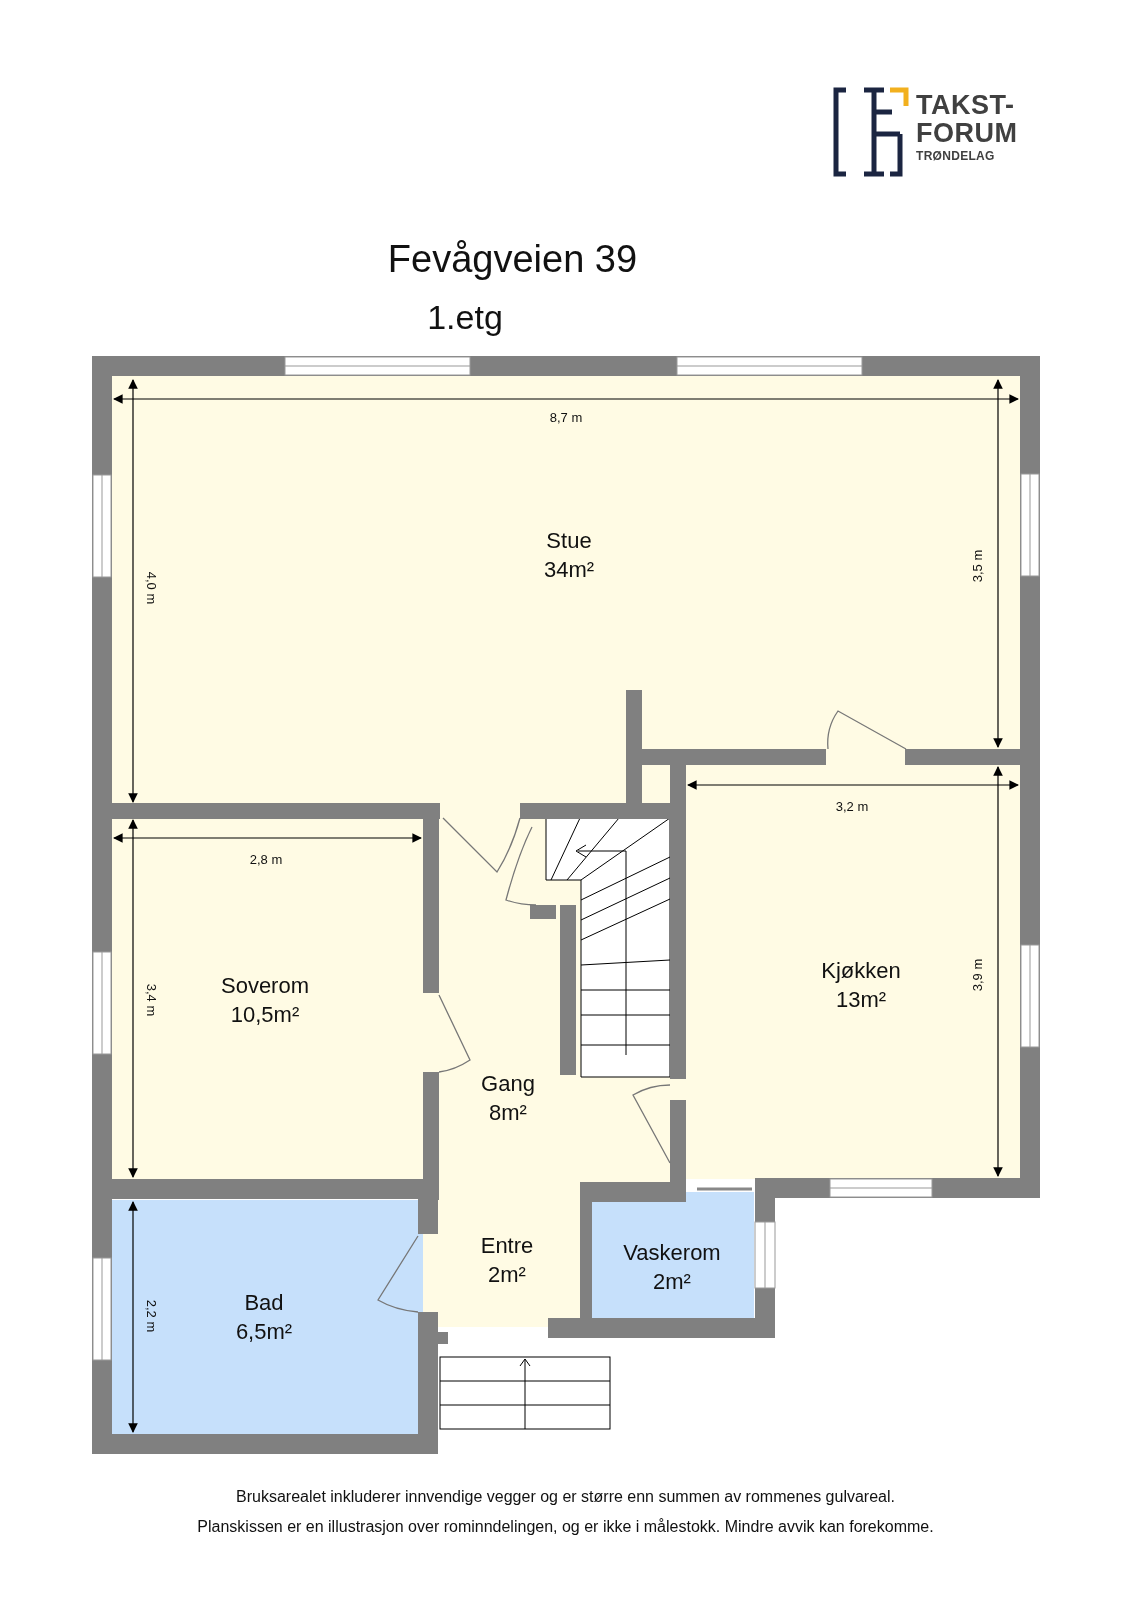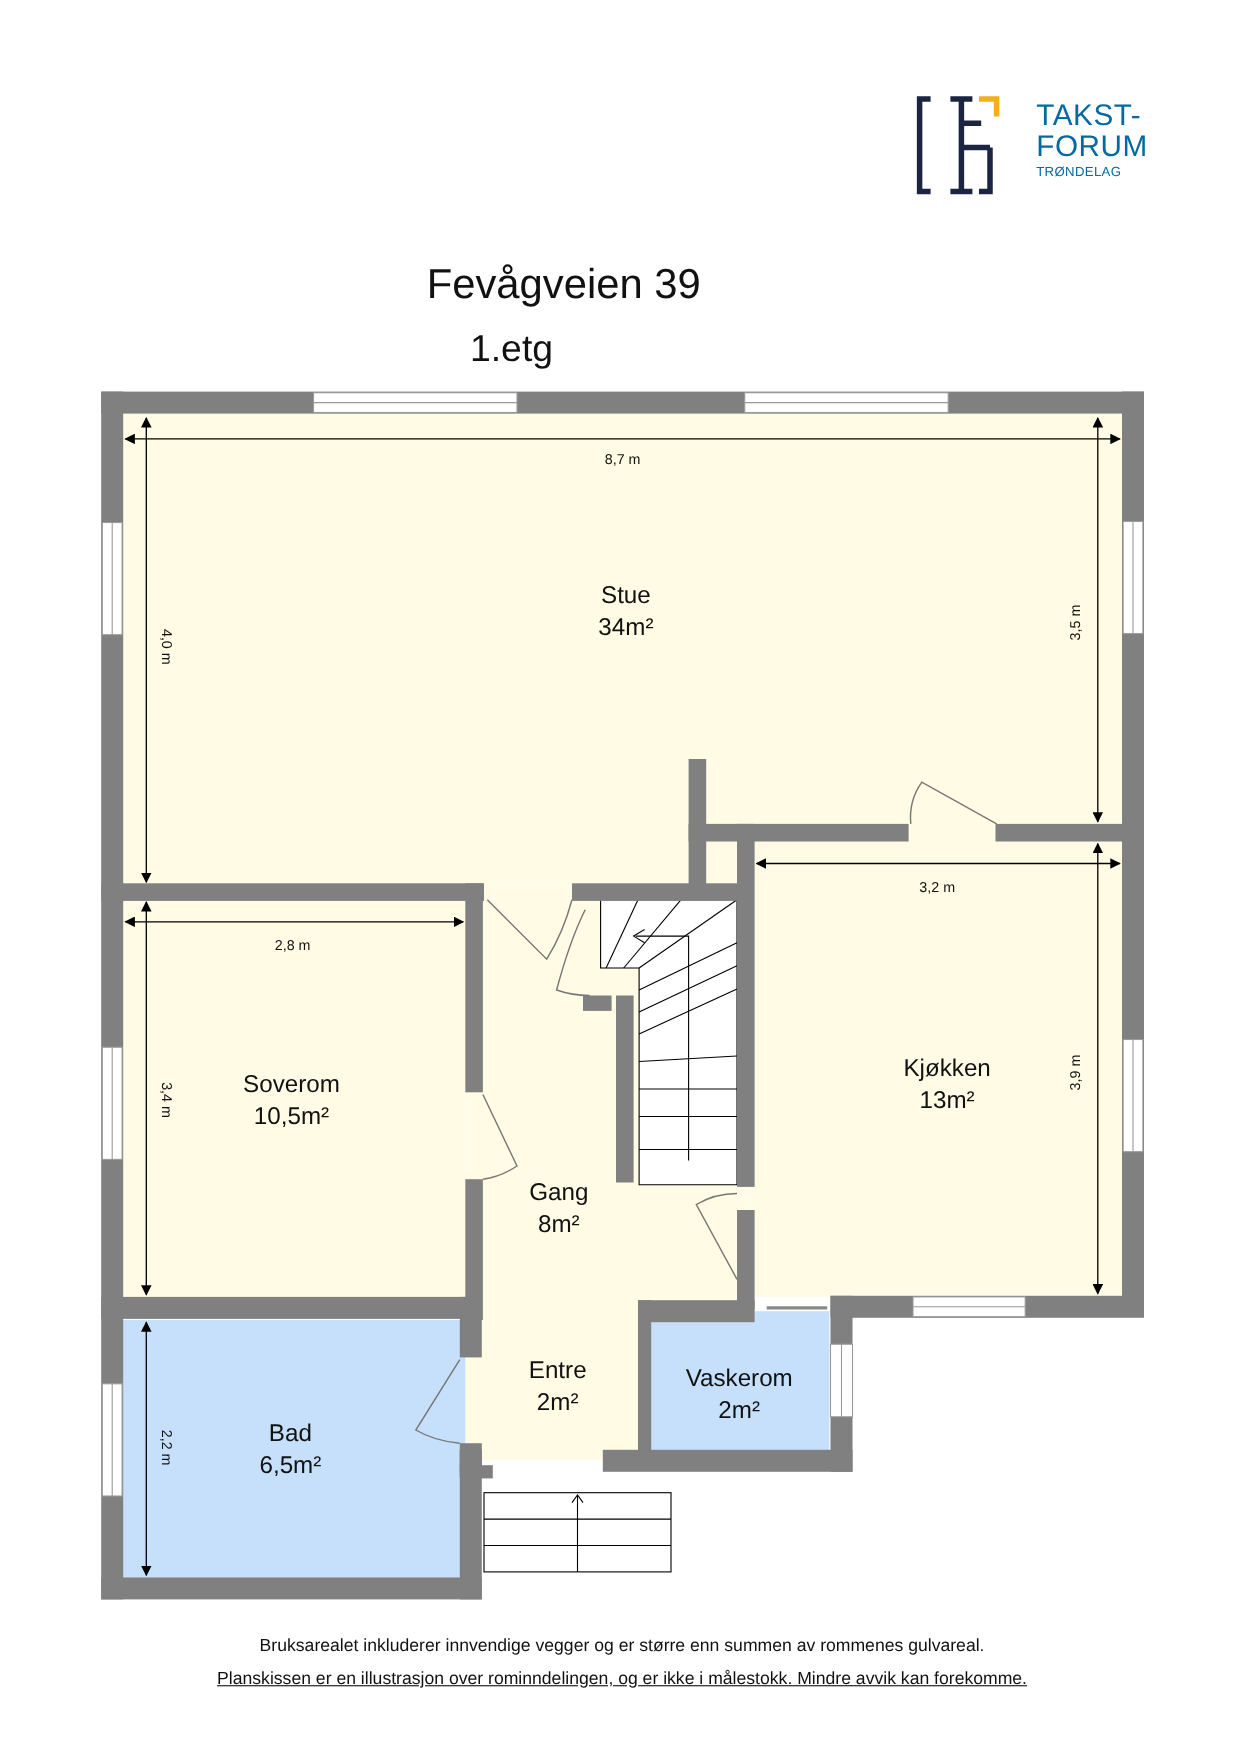--- a/index.html
+++ b/index.html
@@ -1,18 +1,18 @@
 <!DOCTYPE html>
 <html><head>
 <meta charset="utf-8">
 <style>
   html,body{margin:0;padding:0;background:#ffffff;}
   body{width:1131px;height:1600px;position:relative;overflow:hidden;font-family:"Liberation Sans",sans-serif;color:#111;}
   .logo{position:absolute;left:830px;top:86px;width:220px;height:96px;}
-  .logo-text{position:absolute;left:942px;top:92px;color:#0369a1;font-weight:normal;line-height:1;}
+  .logo-text{position:absolute;left:916px;top:92px;color:#404040;font-weight:bold;line-height:1;}
   .logo-text .l1{font-size:27px;letter-spacing:0.5px;display:block;}
   .logo-text .l2{font-size:27px;letter-spacing:0.5px;display:block;margin-top:1px;text-align:right;}
   .logo-text .l3{font-size:12px;letter-spacing:0.3px;display:block;margin-top:3px;}
   .title{position:absolute;left:0;width:1025px;top:238px;text-align:center;font-size:38px;color:#111;}
   .subtitle{position:absolute;left:0;width:930px;top:298px;text-align:center;font-size:34px;color:#111;}
   svg.plan{position:absolute;left:0;top:0;}
   .room-label{font-family:"Liberation Sans",sans-serif;font-size:22px;fill:#111;text-anchor:middle;}
   .dim-label{font-family:"Liberation Sans",sans-serif;font-size:13px;fill:#111;text-anchor:middle;}
   .footer{position:absolute;left:0;width:1131px;text-align:center;font-size:16px;color:#111;}
 </style>
@@ -178,13 +178,13 @@
   <text class="room-label" x="508" y="1120">8m²</text>
   <text class="room-label" x="507" y="1253">Entre</text>
   <text class="room-label" x="507" y="1282">2m²</text>
   <text class="room-label" x="264" y="1310">Bad</text>
   <text class="room-label" x="264" y="1339">6,5m²</text>
   <text class="room-label" x="672" y="1260">Vaskerom</text>
   <text class="room-label" x="672" y="1289">2m²</text>
 </svg>
 
 <div class="footer" style="top:1488px;">Bruksarealet inkluderer innvendige vegger og er større enn summen av rommenes gulvareal.</div>
-<div class="footer" style="top:1518px;text-decoration:underline;">Planskissen er en illustrasjon over rominndelingen, og er ikke i målestokk. Mindre avvik kan forekomme.</div>
+<div class="footer" style="top:1518px;">Planskissen er en illustrasjon over rominndelingen, og er ikke i målestokk. Mindre avvik kan forekomme.</div>
 
 </body></html>

